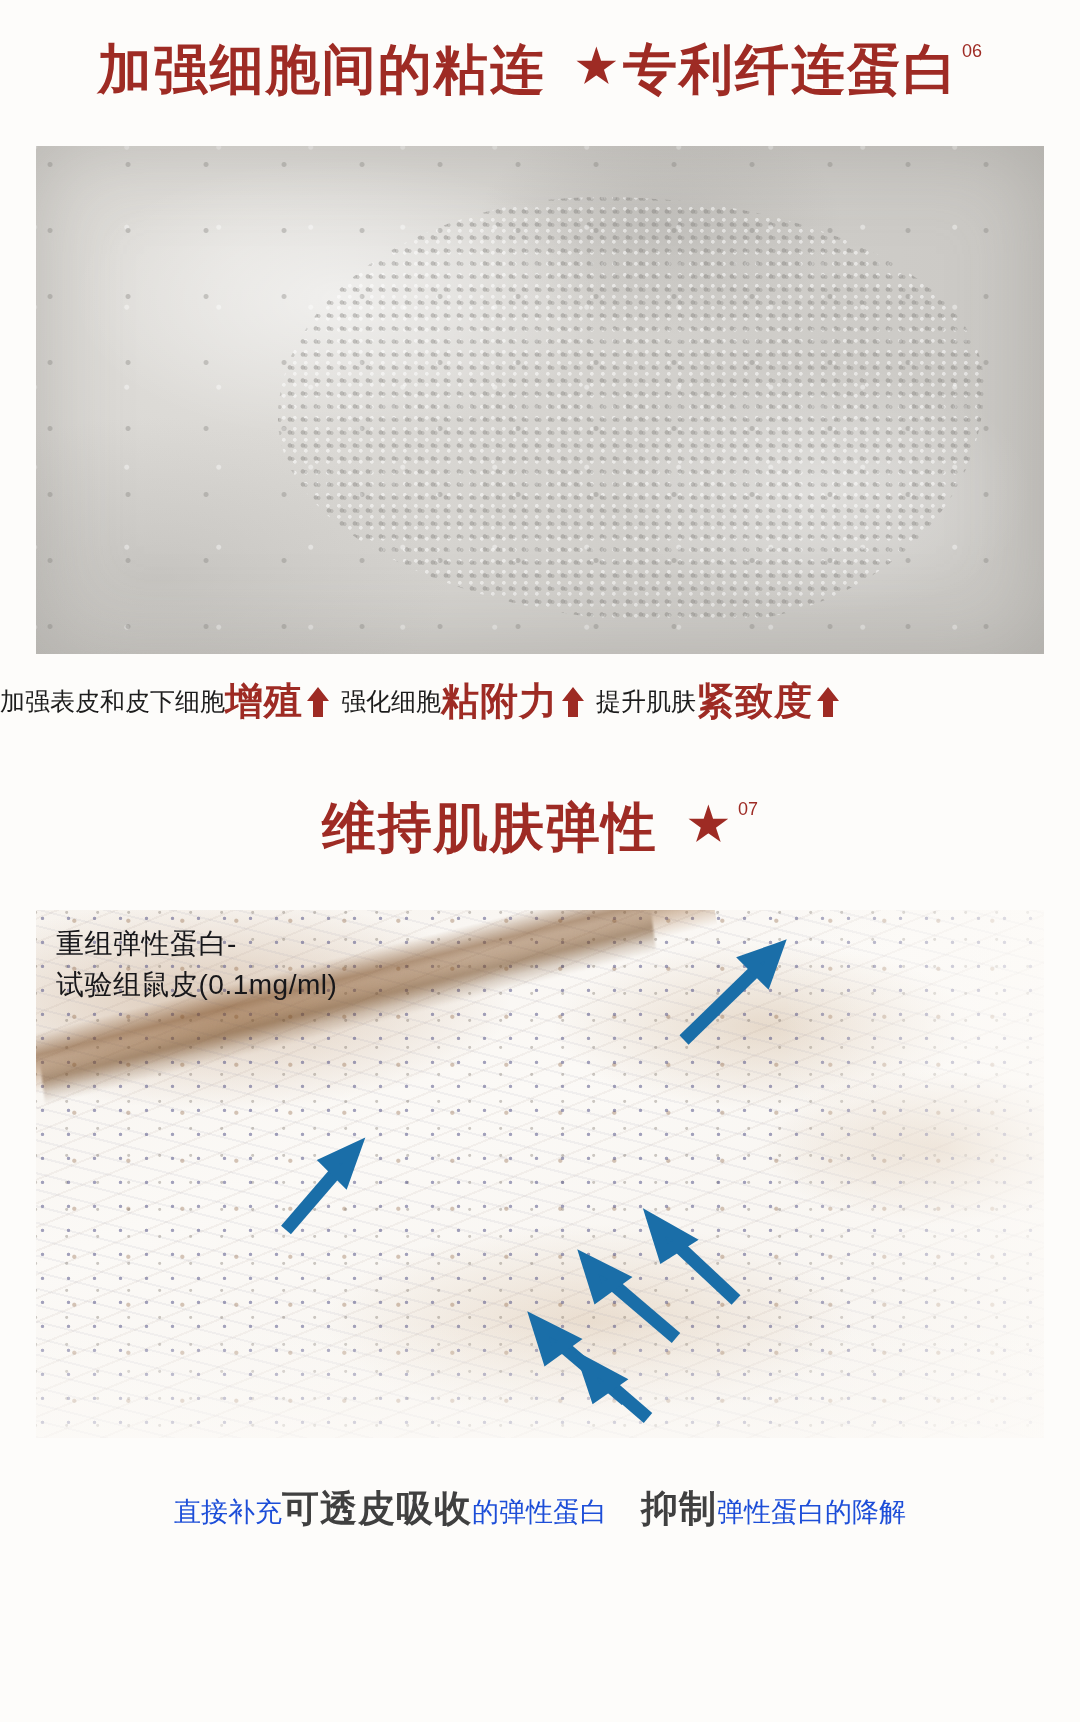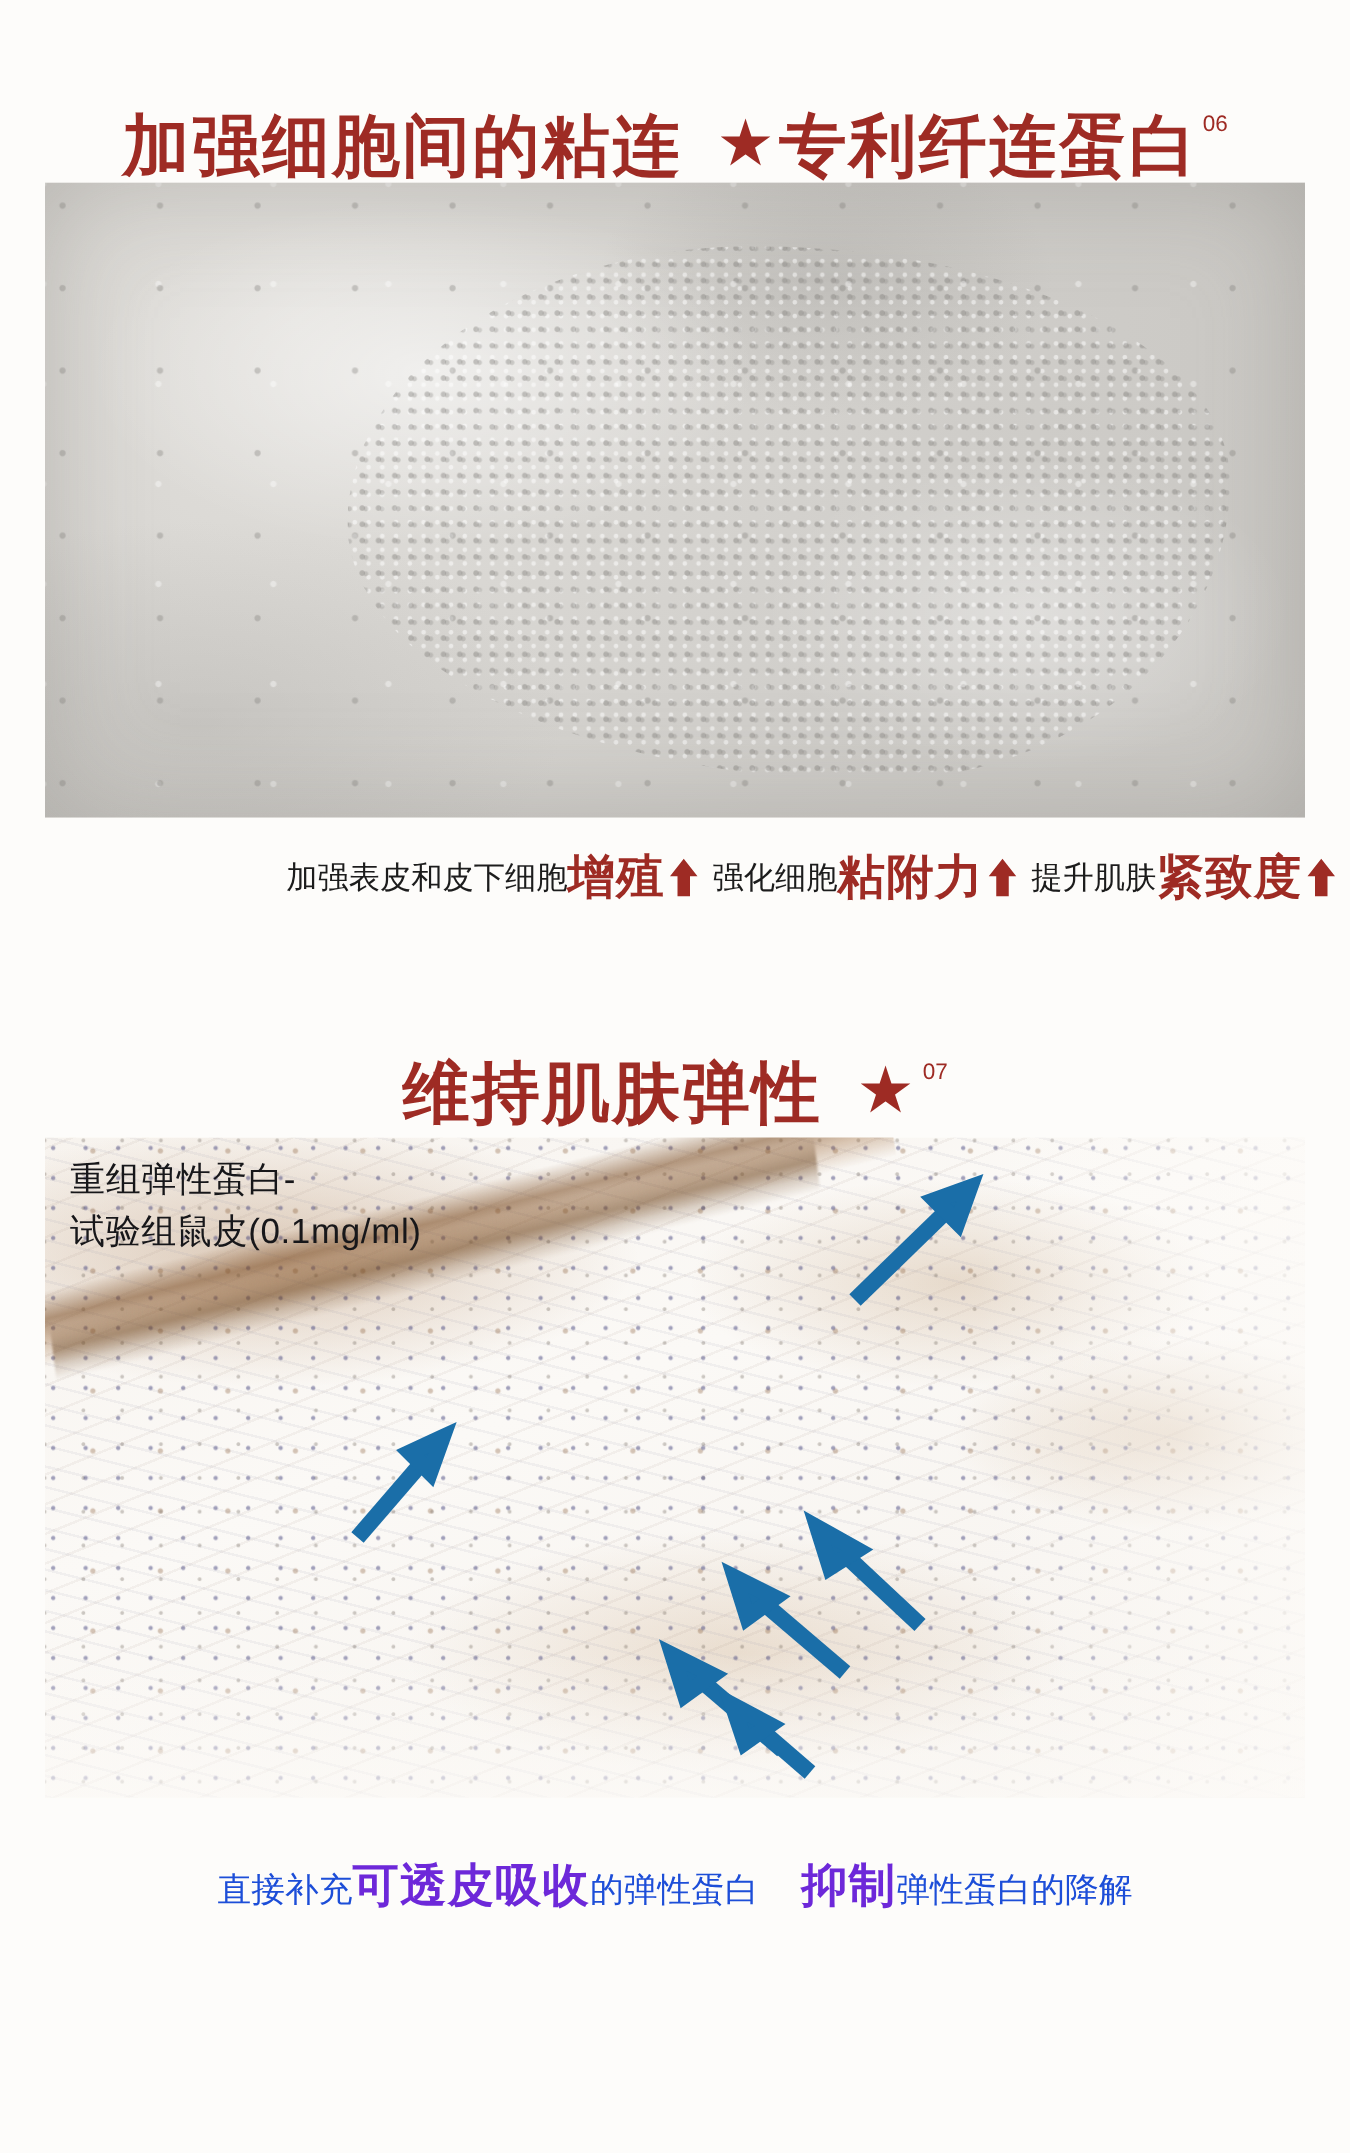--- a/index.html
+++ b/index.html
@@ -26,21 +26,20 @@
 
   
   .section-heading {
     display: flex;
     align-items: flex-start;
     justify-content: center;
     color: #9e2b24;
     font-weight: bold;
     letter-spacing: 2px;
     white-space: nowrap;
-    margin-top: 48px;
   }
   .heading-main {
     font-size: 54px;
     line-height: 1;
   }
   .heading-star {
     font-size: 46px;
     line-height: 1.05;
     margin-left: 30px;
     margin-right: 4px;
@@ -119,21 +118,21 @@
     inset: 0;
     box-shadow: inset 0 0 90px rgba(120,118,112,0.35);
   }
 
   
   .caption1 {
     position: absolute;
     top: 676px;
     left: 0;
     width: 1080px;
-    text-align: right;
+    text-align: left;
     white-space: nowrap;
     font-size: 0;
   }
   .caption1 .txt {
     font-size: 25px;
     color: #1c1c1c;
     vertical-align: middle;
   }
   .caption1 .hl {
     font-size: 38px;
@@ -246,21 +245,21 @@
     font-size: 0;
   }
   .caption2 .txt {
     font-size: 27px;
     color: #1d4ed8;
     vertical-align: baseline;
   }
   .caption2 .hl {
     font-size: 37px;
     font-weight: bold;
-    color: #6d28d9;
+    color: #404040;
     vertical-align: baseline;
     letter-spacing: 1px;
   }
   .caption2 .gap { display: inline-block; width: 34px; }
 </style>
 </head>
 <body>
 
 <div class="page">
 

